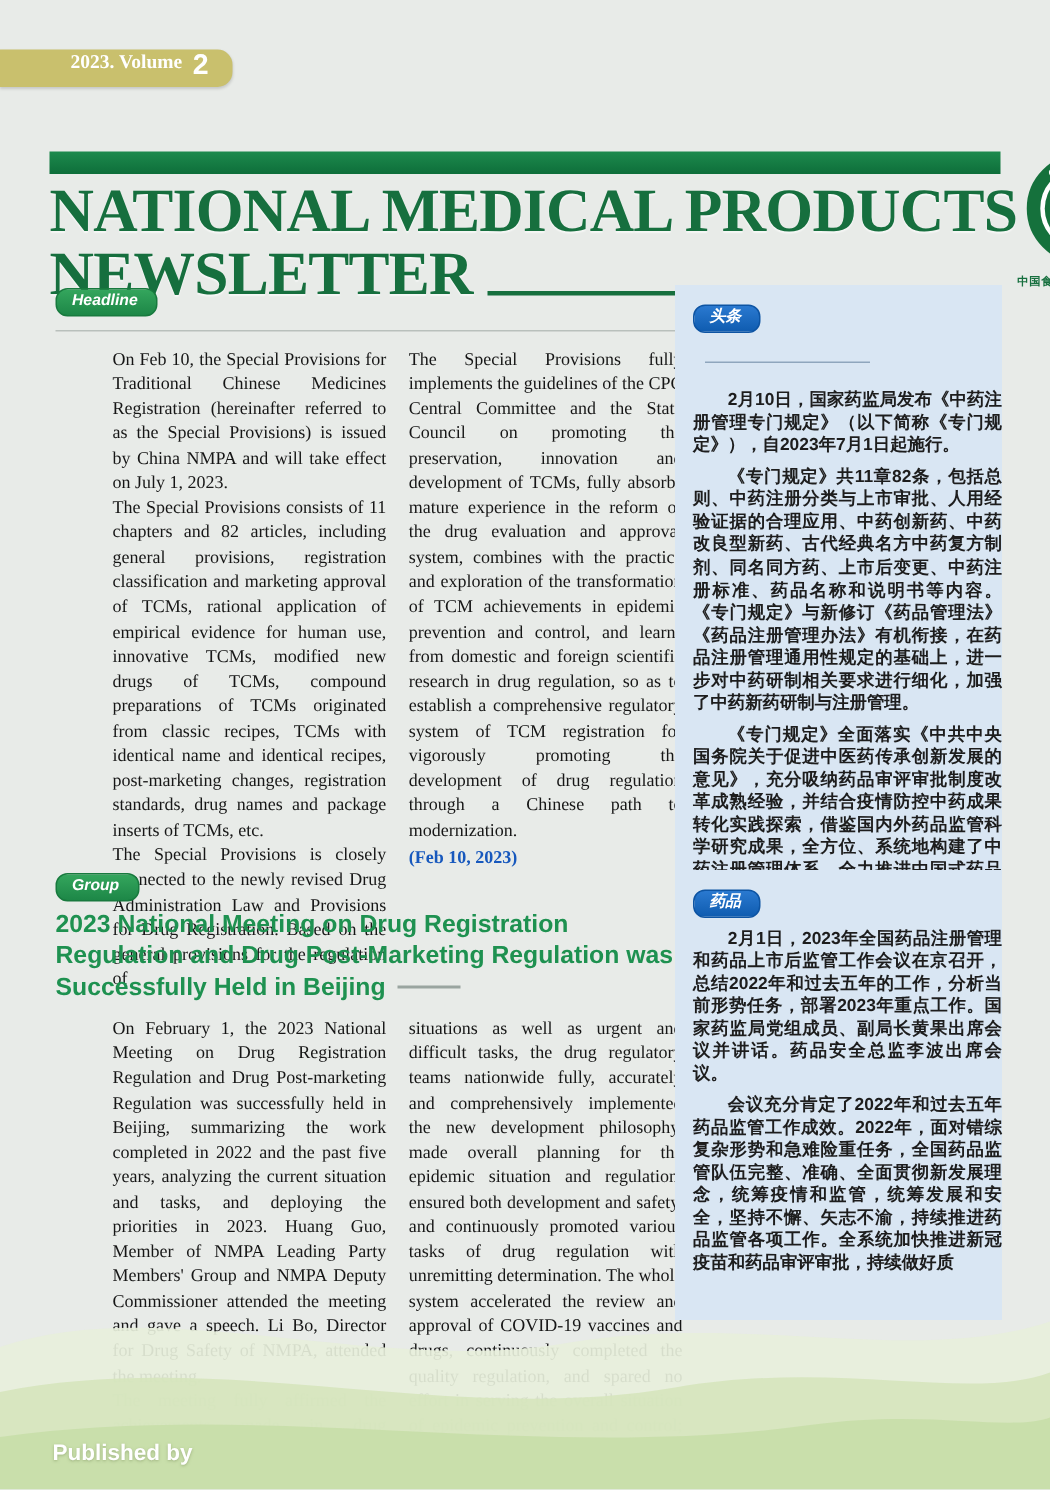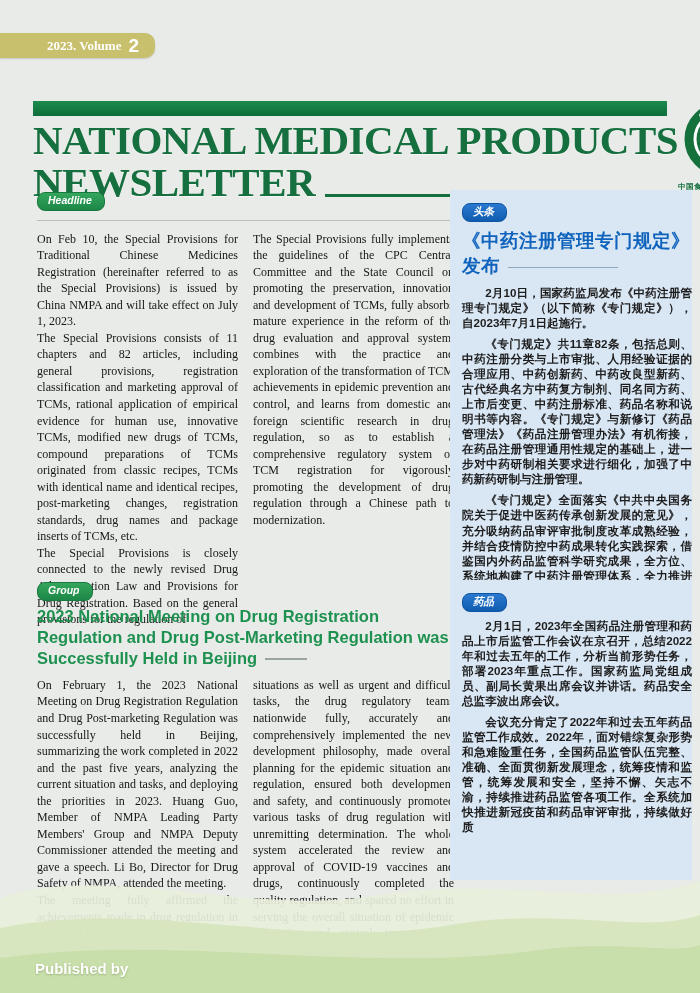--- a/index.html
+++ b/index.html
@@ -10,21 +10,21 @@
     font-family:"Liberation Serif", serif;
     overflow:hidden;
   }
   
   .volume-badge {
     position:absolute; top:33px; left:0;
     height:25px; min-width:155px;
     background:#c9c06d;
     border-radius:0 10px 10px 0;
     color:#fff;
-    display:flex; align-items:center; justify-content:flex-end;
+    display:flex; align-items:flex-start; justify-content:flex-end;
     padding:0 16px 0 24px; gap:7px;
     font-family:"Liberation Serif", serif;
     font-weight:bold; font-size:13px;
     box-shadow:0 1px 2px rgba(0,0,0,.15);
   }
   .volume-badge .vol-num { font-size:19px; font-family:"Liberation Sans", sans-serif; }
   
   .green-bar {
     position:absolute; top:101px; left:33px; right:33px; height:15px;
     background:linear-gradient(#1d8a4d,#0e6e3a);
@@ -66,33 +66,33 @@
   .sec { position:absolute; }
   .sec-en { left:37px; width:418px; }
   .en-title {
     font-family:"Liberation Sans", sans-serif;
     font-weight:bold; color:#1e9150;
     font-size:16.5px; line-height:1.28;
     margin-top:5px;
   }
   .en-title .dash { display:inline-block; width:42px; border-top:2px solid #9aa5a0; vertical-align:middle; margin-left:8px; }
   .title-hr { border:none; border-top:1.5px solid #b9c0bc; margin:9px 0 10px 0; }
-  .cols { display:flex; gap:15px; margin-top:8px; }
+  .cols { display:flex; gap:15px; margin-top:8px;margin-left:38px; }
   .col { width:201px; }
   .col p {
     font-size:12px; line-height:1.38; color:#161616;
     text-align:justify;
   }
   .date-en {
     text-align:right; color:#1758bd !important;
     font-weight:bold; margin-top:2px;
   }
   
   .sec-zh {
-    left:450px; width:242px;
+    left:450px; width:218px;
     background:#d9e6f3;
     padding:11px 0 14px 12px;
   }
   .zh-title {
     font-family:"Liberation Sans", sans-serif;
     font-weight:bold; color:#0f63bc;
     font-size:18.5px; line-height:1.38;
     margin-top:6px; letter-spacing:0.5px;
   }
   .zh-dash { display:inline-block; width:110px; border-top:1.5px solid #8fa6bd; vertical-align:middle; margin-left:8px; }
@@ -163,28 +163,29 @@
   <span class="badge green">Headline</span>
   <hr class="title-hr">
   <div class="cols">
     <div class="col">
       <p>On Feb 10, the Special Provisions for Traditional Chinese Medicines Registration (hereinafter referred to as the Special Provisions) is issued by China NMPA and will take effect on July 1, 2023.</p>
       <p>The Special Provisions consists of 11 chapters and 82 articles, including general provisions, registration classification and marketing approval of TCMs, rational application of empirical evidence for human use, innovative TCMs, modified new drugs of TCMs, compound preparations of TCMs originated from classic recipes, TCMs with identical name and identical recipes, post-marketing changes, registration standards, drug names and package inserts of TCMs, etc.</p>
       <p>The Special Provisions is closely connected to the newly revised Drug Administration Law and Provisions for Drug Registration. Based on the general provisions for the regulation of</p>
     </div>
     <div class="col">
       <p>The Special Provisions fully implements the guidelines of the CPC Central Committee and the State Council on promoting the preservation, innovation and development of TCMs, fully absorbs mature experience in the reform of the drug evaluation and approval system, combines with the practice and exploration of the transformation of TCM achievements in epidemic prevention and control, and learns from domestic and foreign scientific research in drug regulation, so as to establish a comprehensive regulatory system of TCM registration for vigorously promoting the development of drug regulation through a Chinese path to modernization.</p>
+      <p class="date-en">(Feb 10, 2023)</p>
     </div>
   </div>
 </section>
 
 <section class="sec sec-zh" style="top:190px; min-height:382px;">
   <span class="badge blue">头条</span>
   <h2 class="zh-title">
-    <span>《中药注册管理专门规定》发布</span><span class="zh-dash"></span>
+    <span class="zh-dash"></span>
   </h2>
   <p class="zh first">2月10日，国家药监局发布《中药注册管理专门规定》（以下简称《专门规定》），自2023年7月1日起施行。</p>
   <p class="zh">《专门规定》共11章82条，包括总则、中药注册分类与上市审批、人用经验证据的合理应用、中药创新药、中药改良型新药、古代经典名方中药复方制剂、同名同方药、上市后变更、中药注册标准、药品名称和说明书等内容。《专门规定》与新修订《药品管理法》《药品注册管理办法》有机衔接，在药品注册管理通用性规定的基础上，进一步对中药研制相关要求进行细化，加强了中药新药研制与注册管理。</p>
   <p class="zh">《专门规定》全面落实《中共中央国务院关于促进中医药传承创新发展的意见》，充分吸纳药品审评审批制度改革成熟经验，并结合疫情防控中药成果转化实践探索，借鉴国内外药品监管科学研究成果，全方位、系统地构建了中药注册管理体系，全力推进中国式药品监管现代化建设。</p>
   <p class="date-zh">(2023-02-10)</p>
 </section>
 
 <section class="sec sec-en" style="top:580px;">
   <span class="badge green">Group</span>
   <h2 class="en-title">

